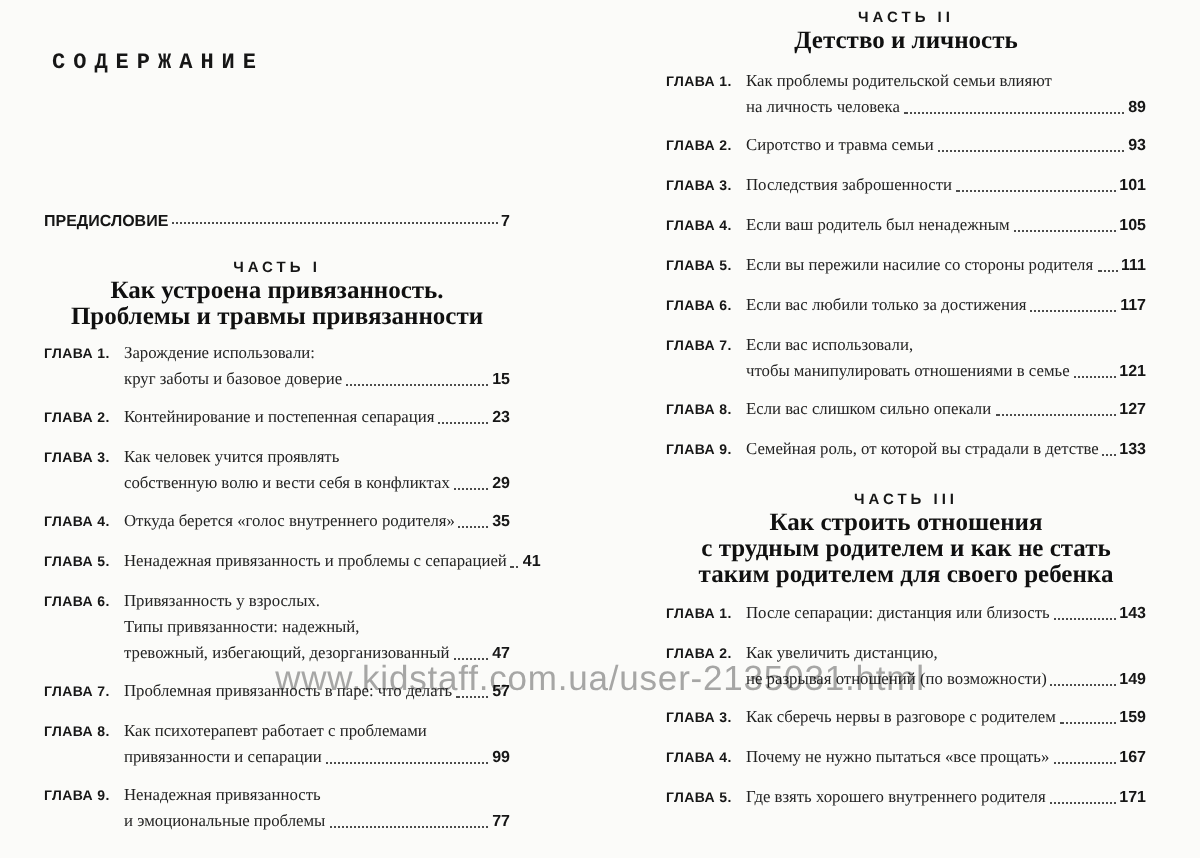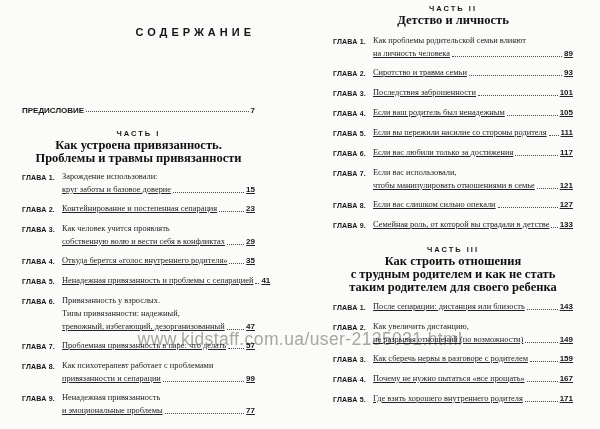--- a/index.html
+++ b/index.html
@@ -6,22 +6,22 @@
   .sheet {
     position:relative; width:600px; height:429px;
     background:#fbfbf9; overflow:hidden;
     font-family:"Liberation Serif", serif; color:#232323;
   }
   .page { position:absolute; top:0; }
   .page.left  { left:22px;  width:233px; }
   .page.right { left:333px; width:240px; }
 
   .toc-title {
-    margin-top:26px; text-align:right;
-    font-family:Liberation Sans, sans-serif; font-weight:bold;
+    margin-top:26px; text-align:left;
+    font-family:Liberation Mono, monospace; font-weight:bold;
     font-size:11px; letter-spacing:4px; text-indent:4px; color:#161616;
   }
   .preface {
     display:flex; align-items:center; margin-top:68px;
     font-family:"Liberation Sans", sans-serif; font-weight:bold;
     font-size:8px; color:#161616;
   }
   .part-head { text-align:center; }
   .part-head.p1 { margin-top:14px; }
   .part-head.p2 { margin-top:4px; }
@@ -38,21 +38,21 @@
   .entries.p3 { margin-top:6px; }
 
   .entry { display:flex; margin-bottom:6px; font-size:8.4px; line-height:13px; }
   .glabel {
     flex:none; width:40px;
     font-family:"Liberation Sans", sans-serif; font-weight:bold;
     font-size:7px; letter-spacing:0.2px; color:#161616; padding-top:1px;
   }
   .ebody { flex:1; min-width:0; }
   .prelines .line { display:block; white-space:nowrap; }
-  .lastline { display:flex; align-items:center;text-decoration:underline; }
+  .lastline { display:flex; align-items:center; }
   .lastline .txt { white-space:nowrap; }
   .dots {
     flex:1; min-width:4px; border-bottom:1px dotted #4c4c4c;
     align-self:flex-end; margin:0 2px 3px 2px;
   }
   .pg {
     flex:none; font-family:"Liberation Sans", sans-serif;
     font-weight:bold; font-size:8px; color:#161616;
   }
   .watermark {

